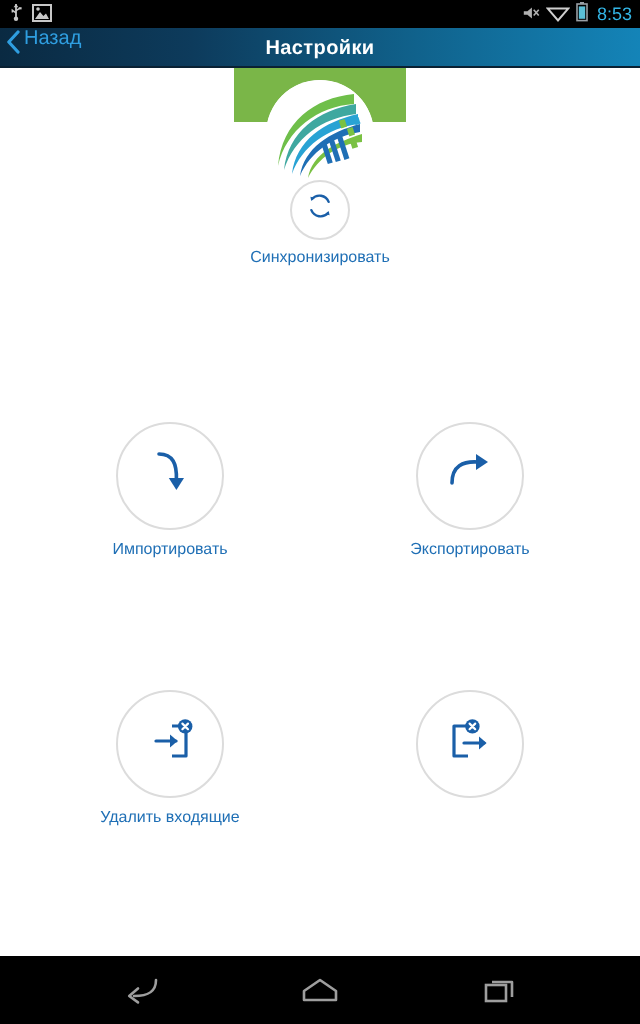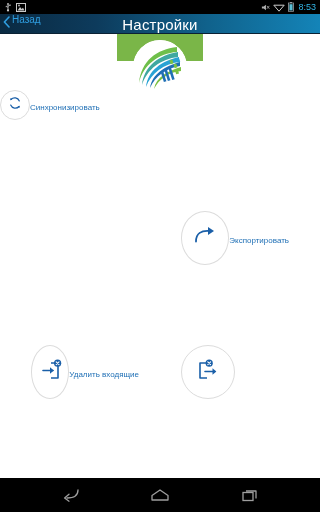--- a/index.html
+++ b/index.html
@@ -44,21 +44,21 @@
     height: 20px; display: flex; align-items: flex-start; gap: 2px;
     cursor: pointer;
   }
   .back-chevron { display: block; }
   .back-label {
     color: #2f9ee0; font-size: 10px; font-weight: 400;
   }
   .title {
     position: absolute; left: 0; top: 0; width: 320px; height: 20px;
     display: flex; align-items: center; justify-content: center;
-    color: #ffffff; font-size: 15px; font-weight: normal;
+    color: #ffffff; font-size: 10px; font-weight: bold;
     letter-spacing: 0.2px;
   }
 
   
   .content {
     position: absolute; top: 34px; left: 0;
     width: 320px; height: 444px;
     background: #ffffff;
   }
 
@@ -72,21 +72,21 @@
     position: absolute; top: 6px; left: 133px;
     width: 54px; height: 54px;
     border-radius: 50%;
     background: #ffffff;
     overflow: hidden;
   }
 
   
   .tile {
     position: absolute;
-    display: flex; flex-direction: row; align-items: center;
+    display: flex; flex-direction: column; align-items: center;
     cursor: pointer;
   }
   .tile .ring {
     border-radius: 50%;
     border: 1px solid #dcdcdc;
     background: #ffffff;
     display: flex; align-items: center; justify-content: center;
   }
   .tile .label {
     margin-top: 5px;
@@ -219,20 +219,31 @@
             <path d="M4.6 12.6 A6.2 6.2 0 0 0 15 14.4" fill="none" stroke="#1a5fa8" stroke-width="1.5" stroke-linecap="round"></path>
             <path d="M15.4 7.4 A6.2 6.2 0 0 0 5 5.6" fill="none" stroke="#1a5fa8" stroke-width="1.5" stroke-linecap="round"></path>
             <path d="M15.4 13.2 l0.6 2.6 l-2.6 -0.6 z" fill="#1a5fa8"></path>
             <path d="M4.6 6.8 l-0.6 -2.6 l2.6 0.6 z" fill="#1a5fa8"></path>
           </svg>
         </span>
       </div>
       <div class="label">Синхронизировать</div>
     </div>
 
+    <div class="tile tile-import">
+      <div class="ring">
+        <span>
+          <svg width="22" height="24" viewBox="0 0 22 24">
+            <path d="M5.5 3 C12.5 3, 14.5 8, 14.2 16" fill="none" stroke="#1a5fa8" stroke-width="1.8" stroke-linecap="round"></path>
+            <path d="M10.4 15 L14.2 21 L18 15 Z" fill="#1a5fa8"></path>
+          </svg>
+        </span>
+      </div>
+      <div class="label">Импортировать</div>
+    </div>
 
     <div class="tile tile-delin">
       <div class="ring">
         <span>
           <svg width="24" height="24" viewBox="0 0 24 24">
             <path d="M13 5 H20 V20 H13" fill="none" stroke="#1a5fa8" stroke-width="1.6" stroke-linejoin="round"></path>
             <path d="M5 12.5 H15" fill="none" stroke="#1a5fa8" stroke-width="1.6" stroke-linecap="round"></path>
             <path d="M12 9.2 L15.8 12.5 L12 15.8 Z" fill="#1a5fa8"></path>
             <circle cx="19.6" cy="5.2" r="3.6" fill="#1a5fa8"></circle>
             <path d="M18.2 3.8 L21 6.6 M21 3.8 L18.2 6.6" stroke="#ffffff" stroke-width="1.1" stroke-linecap="round"></path>

